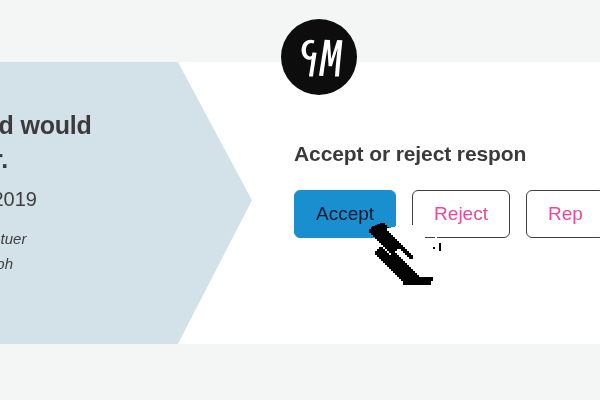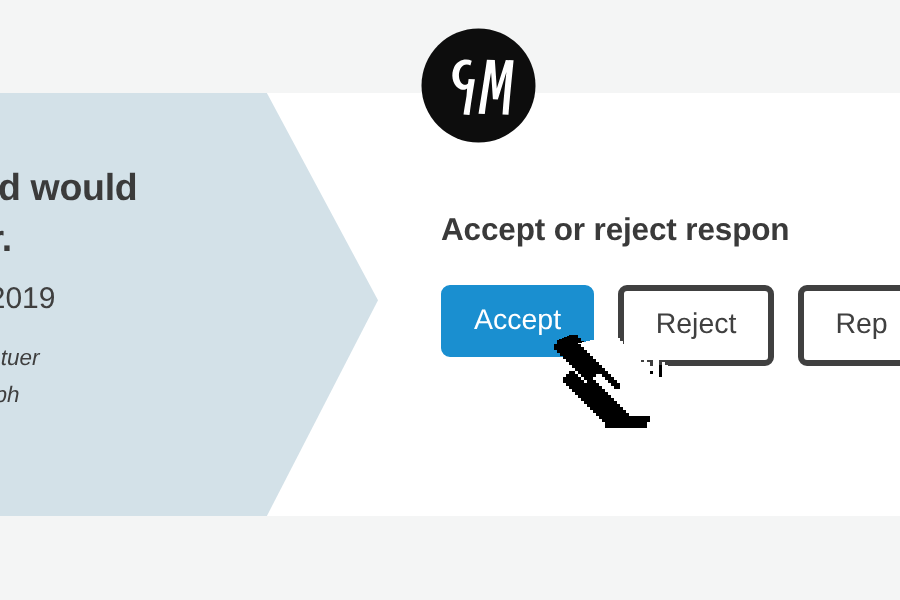--- a/index.html
+++ b/index.html
@@ -124,27 +124,27 @@
     font-size: 19px;
     line-height: 1;
     padding: 13px 21px 14px 21px;
     border-radius: 6px;
     box-sizing: border-box;
     cursor: pointer;
     white-space: nowrap;
   }
   .btn-primary {
     background: #1a8fd0;
-    color: #ffffff;
+    color: #0f172a;
     border: 1px solid #1a8fd0;
   }
   .btn-secondary {
     background: #ffffff;
-    color: #404040;
-    border: 4px solid #404040;
+    color: #ec4899;
+    border: 1px solid #404040;
   }
 
   
   #cursor {
     position: absolute;
     left: 369px;
     top: 219px;
     width: 96px;
     height: 84px;
     pointer-events: none;

